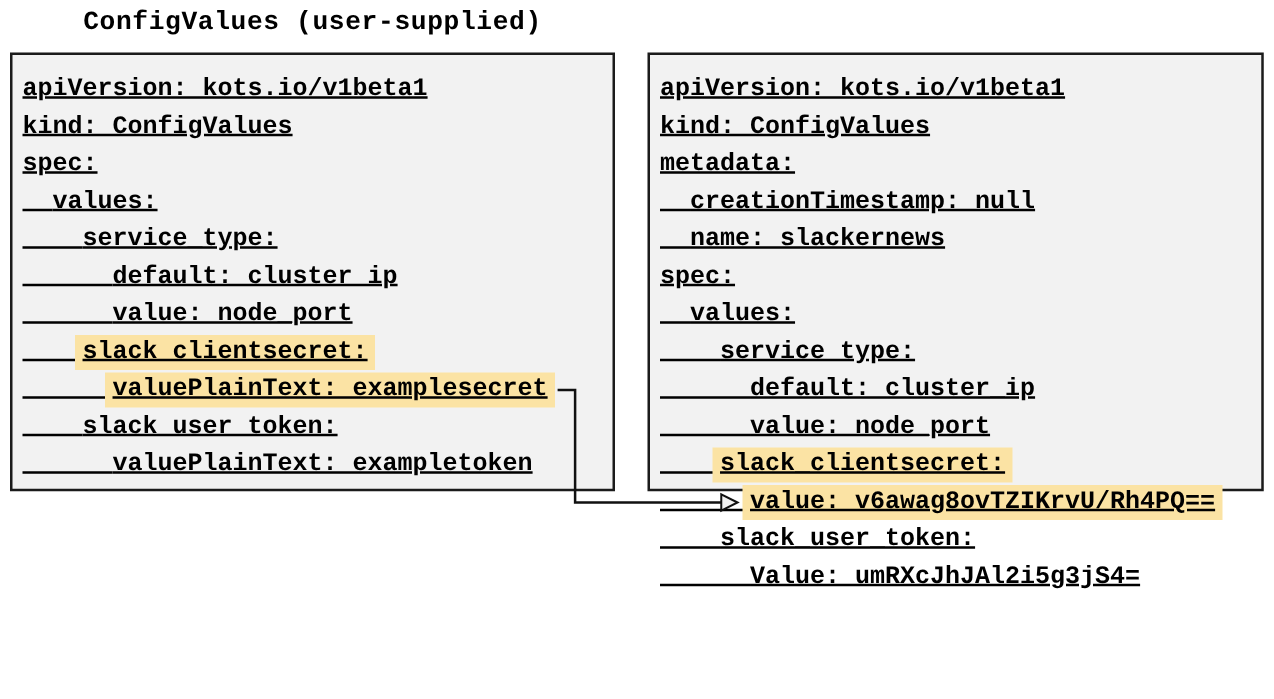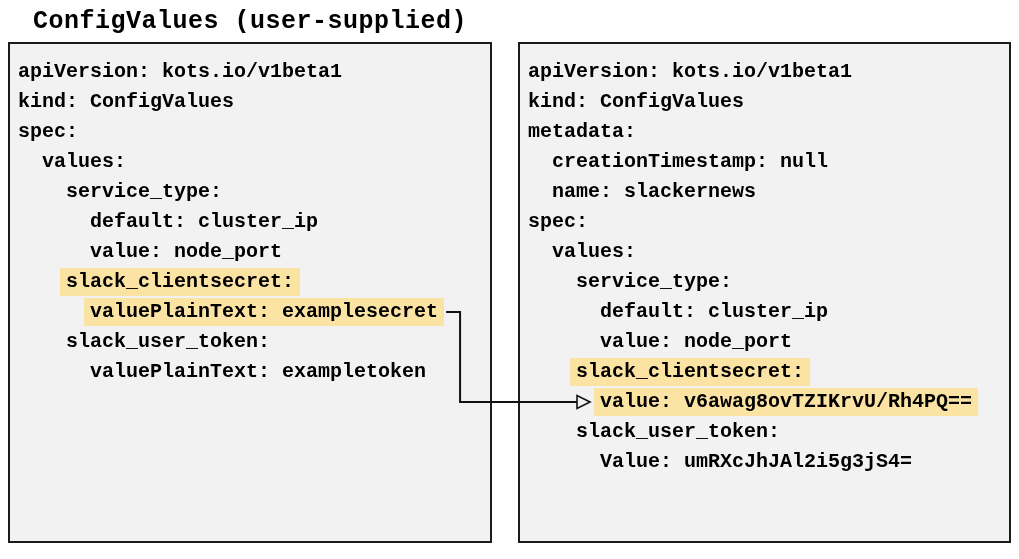--- a/index.html
+++ b/index.html
@@ -17,34 +17,35 @@
     font-family: "Liberation Mono", "DejaVu Sans Mono", monospace;
     font-weight: bold;
     color: var(--text);
     overflow: hidden;
   }
   .canvas { position: relative; width: 1019px; height: 559px; }
 
   .panel-title {
     position: absolute;
     top: 7px;
-    font-size: 25px;
+    font-size: 21px;
     letter-spacing: 0.5px;
     text-align: center;
     white-space: pre;
   }
   .panel-title.left  { left: 8px;   width: 484px; }
   .panel-title.right { left: 518px; width: 493px; }
 
   .box {
     position: absolute;
     top: 42px;
-    height: 501px;
+    height: 351px;
     background: var(--box-bg);
     border: 2px solid var(--box-border);
+    text-decoration: underline;
   }
   .box.left  { left: 8px;   width: 484px; }
   .box.right { left: 518px; width: 493px; }
 
   .code {
     padding: 13px 8px;
     font-size: 20px;
     line-height: 30px;
     white-space: pre;
   }

